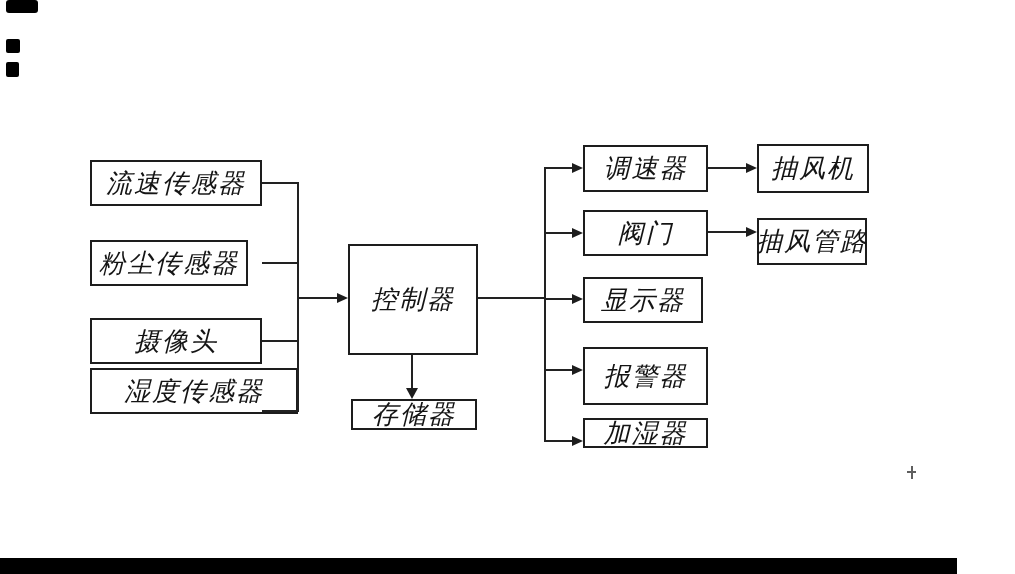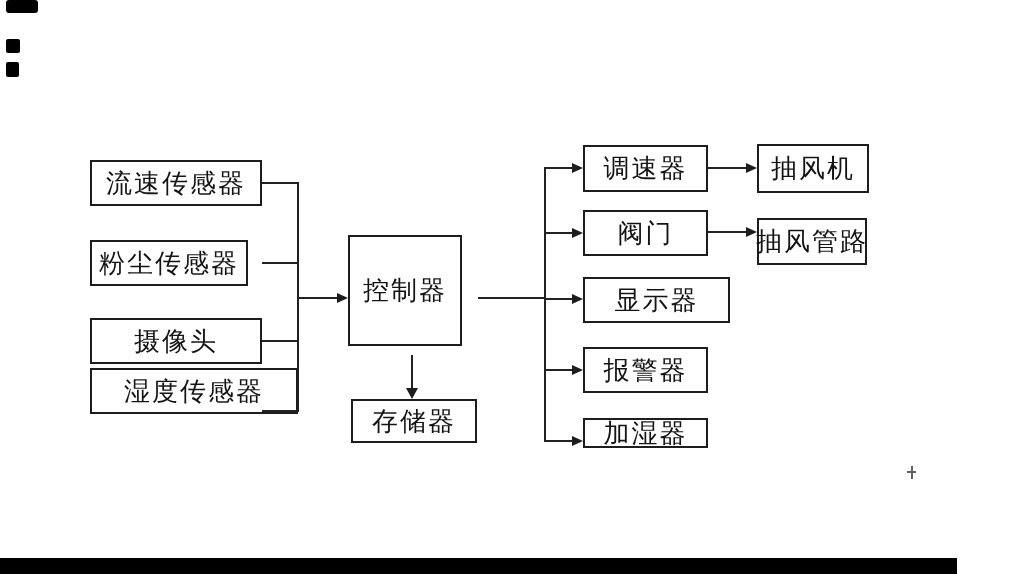--- a/index.html
+++ b/index.html
@@ -1,15 +1,15 @@
 <!DOCTYPE html>
 <html><head>
 <meta charset="utf-8">
 <style>
-  * { margin: 0; padding: 0; box-sizing: border-box; }
+  * { margin: 0; padding: 0; box-sizing: border-box; font-style: italic; }
   html, body { width: 1015px; height: 574px; background: #ffffff; overflow: hidden; }
   .canvas {
     position: relative; width: 1015px; height: 574px; background: #ffffff;
     font-family: "Liberation Serif", "DejaVu Serif", serif;
   }
   .box {
     position: absolute; border: 2px solid #1d1d1d; background: #ffffff;
     display: flex; align-items: center; justify-content: center;
     font-size: 26px; color: #141414; letter-spacing: 2px; white-space: nowrap;
   }
@@ -28,27 +28,27 @@
 </head>
 <body>
 
 <div class="canvas">
 
   <div class="box" style="left:90px;top:160px;width:172px;height:46px">流速传感器</div>
   <div class="box" style="left:90px;top:240px;width:158px;height:46px">粉尘传感器</div>
   <div class="box" style="left:90px;top:318px;width:172px;height:46px">摄像头</div>
   <div class="box" style="left:90px;top:368px;width:208px;height:46px">湿度传感器</div>
 
-  <div class="box" style="left:348px;top:235px;width:114px;height:111px">控制器</div>
-  <div class="box" style="left:351px;top:399px;width:126px;height:44px">存储器</div>
+  <div class="box" style="left:348px;top:244px;width:130px;height:111px">控制器</div>
+  <div class="box" style="left:351px;top:399px;width:126px;height:31px">存储器</div>
 
   <div class="box" style="left:583px;top:145px;width:125px;height:47px">调速器</div>
   <div class="box" style="left:583px;top:210px;width:125px;height:46px">阀门</div>
-  <div class="box" style="left:583px;top:277px;width:147px;height:46px">显示器</div>
-  <div class="box" style="left:583px;top:347px;width:125px;height:46px">报警器</div>
+  <div class="box" style="left:583px;top:277px;width:120px;height:46px">显示器</div>
+  <div class="box" style="left:583px;top:347px;width:125px;height:58px">报警器</div>
   <div class="box" style="left:583px;top:418px;width:125px;height:30px">加湿器</div>
 
   <div class="box" style="left:757px;top:144px;width:112px;height:49px">抽风机</div>
   <div class="box" style="left:757px;top:218px;width:110px;height:47px">抽风管路</div>
 
   <div class="hline" style="left:262px;top:182px;width:36px"></div>
   <div class="hline" style="left:262px;top:262px;width:36px"></div>
   <div class="hline" style="left:262px;top:340px;width:36px"></div>
   <div class="hline" style="left:262px;top:410px;width:36px"></div>
   <div class="vline" style="left:297px;top:182px;height:230px"></div>

